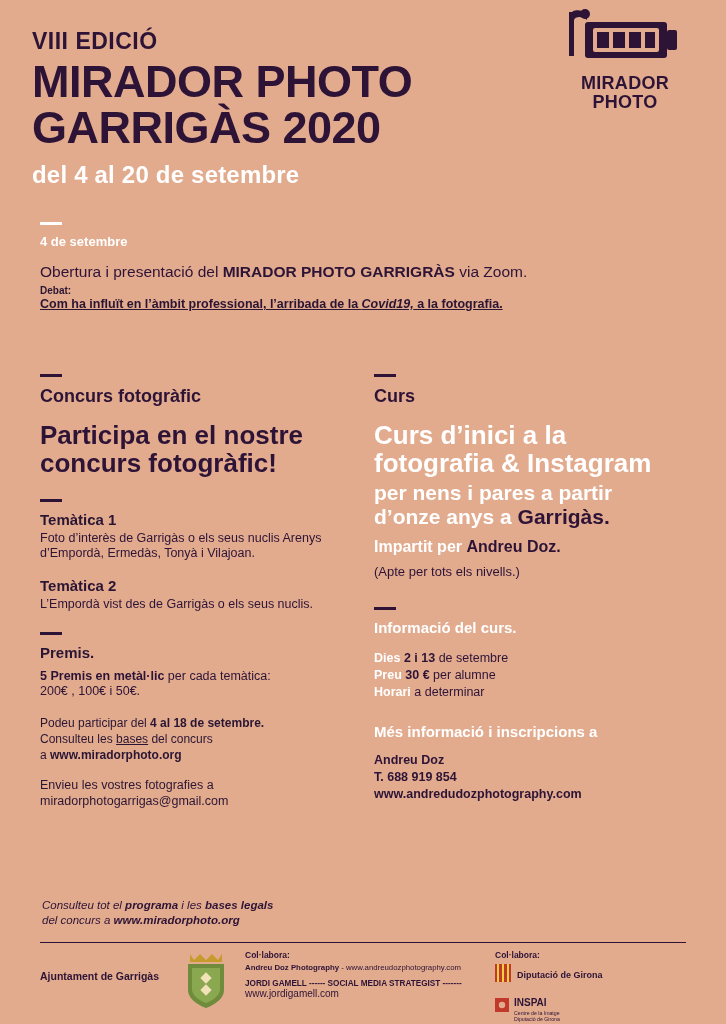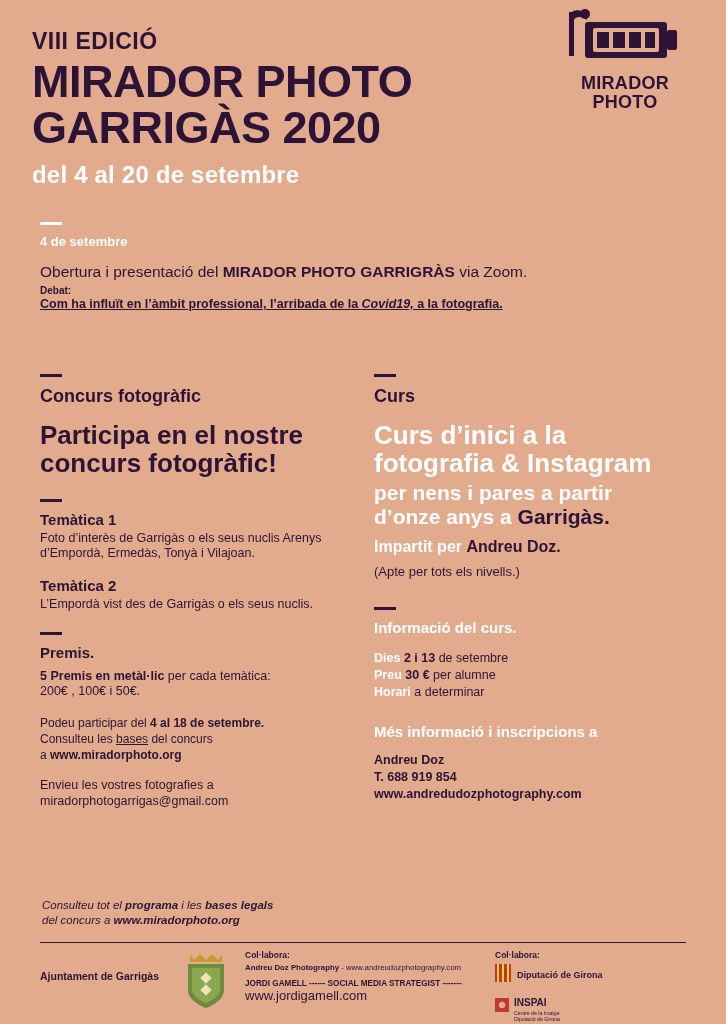--- a/index.html
+++ b/index.html
@@ -101,21 +101,21 @@
   .footer-rule{position:absolute;left:40px;top:942px;width:646px;height:1px;background:#2d1336;}
   .footer{position:absolute;left:40px;top:950px;width:650px;height:66px;}
   .f-ajunt{position:absolute;left:0px;top:20px;font-size:10.5px;font-weight:bold;color:#2d1336;}
   .crest{position:absolute;left:140px;top:0px;}
   .f-collab1{position:absolute;left:205px;top:0px;width:250px;}
   .f-collab2{position:absolute;left:455px;top:0px;width:200px;}
   .collab-t{font-size:8.5px;font-weight:bold;color:#2d1336;margin-bottom:2px;}
   .collab-l{font-size:7.8px;font-weight:bold;color:#2d1336;line-height:11px;}
   .collab-l .reg{font-weight:normal;}
   .gamell{font-size:8.2px;font-weight:bold;color:#2d1336;margin-top:6px;}
-  .gamell-url{font-size:13px;color:#2d1336;}
+  .gamell-url{font-size:10px;color:#2d1336;}
   .dip{position:absolute;left:0px;top:14px;display:flex;align-items:center;gap:6px;}
   .dip-name{font-size:9px;font-weight:bold;color:#2d1336;}
   .inspai{position:absolute;left:0px;top:42px;display:flex;align-items:center;gap:5px;}
   .inspai-name{font-size:10px;font-weight:bold;color:#2d1336;line-height:10px;}
   .inspai-sub{font-size:5.2px;color:#2d1336;line-height:6px;}
 </style>
 </head>
 <body>
 
 <div class="poster">

